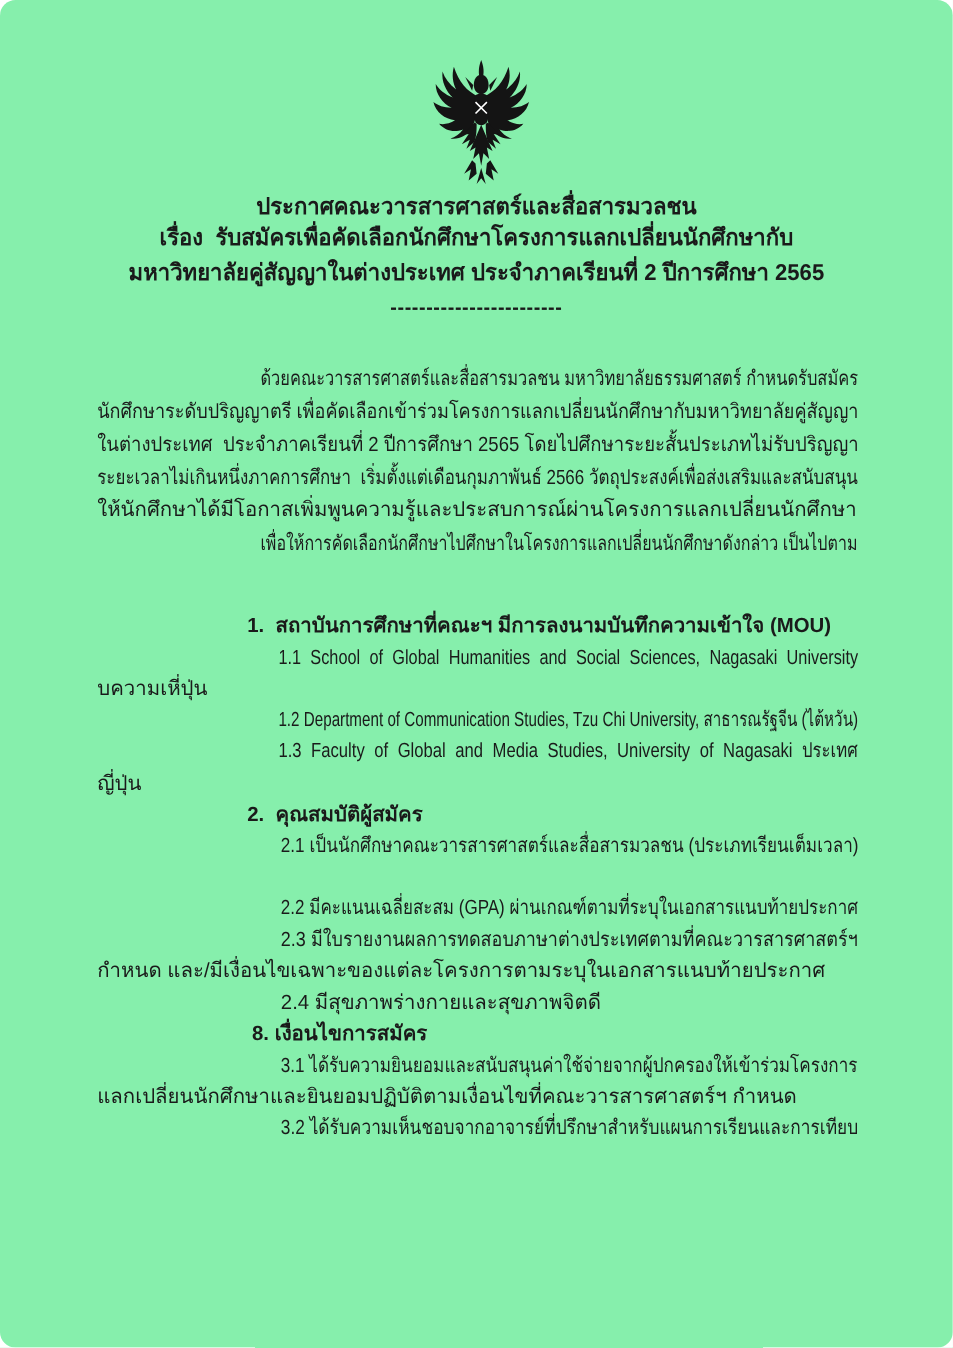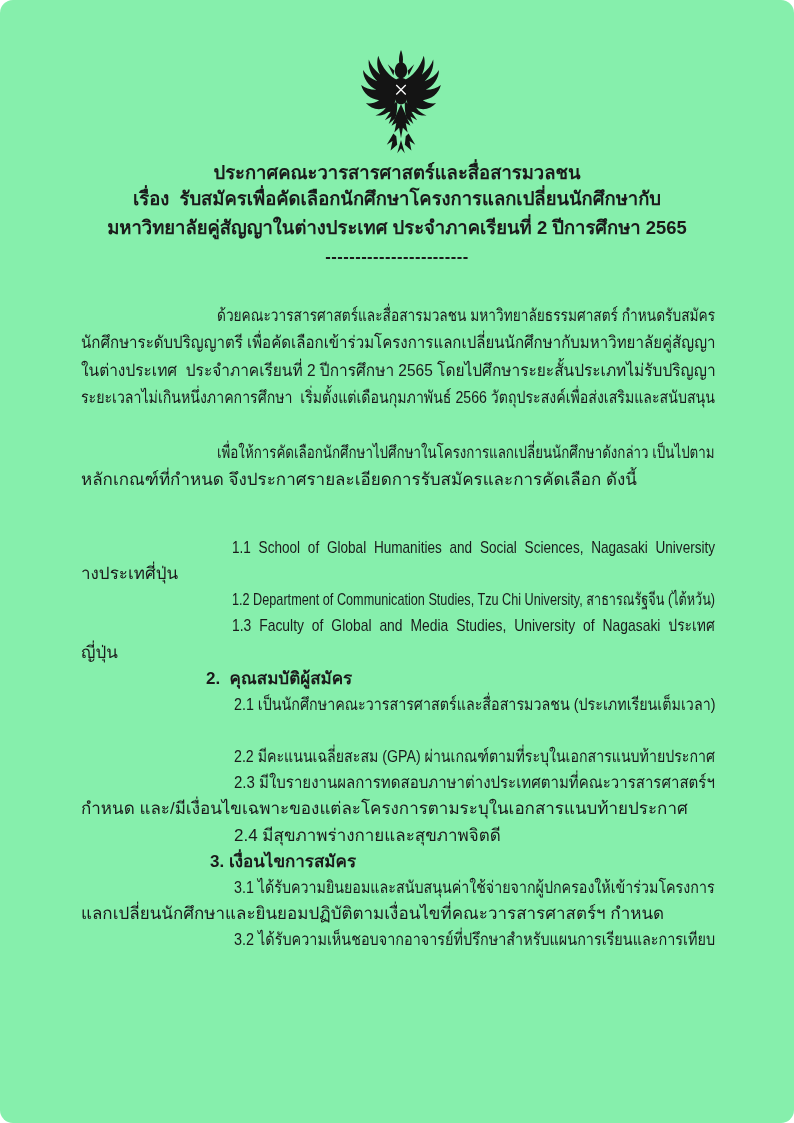--- a/index.html
+++ b/index.html
@@ -66,35 +66,36 @@
 
   <div class="line center bold title-l" style="top: 162px; transform: scaleX(0.97);">ประกาศคณะวารสารศาสตร์และสื่อสารมวลชน</div>
   <div class="line center bold title-l" style="top: 188px; transform: scaleX(0.97);">เรื่อง  รับสมัครเพื่อคัดเลือกนักศึกษาโครงการแลกเปลี่ยนนักศึกษากับ</div>
   <div class="line center bold title-l" style="top: 217px; transform: scaleX(0.97);">มหาวิทยาลัยคู่สัญญาในต่างประเทศ ประจำภาคเรียนที่ 2 ปีการศึกษา 2565</div>
   <div class="line center divider" style="top: 246px; transform: scaleX(0.97);">------------------------</div>
 
   <div class="line" style="left: 217px; top: 305px; transform: scaleX(0.806);">ด้วยคณะวารสารศาสตร์และสื่อสารมวลชน มหาวิทยาลัยธรรมศาสตร์ กำหนดรับสมัคร</div>
   <div class="line" style="left: 81px; top: 332px; transform: scaleX(0.887);">นักศึกษาระดับปริญญาตรี เพื่อคัดเลือกเข้าร่วมโครงการแลกเปลี่ยนนักศึกษากับมหาวิทยาลัยคู่สัญญา</div>
   <div class="line" style="left: 81px; top: 360px; transform: scaleX(0.91);">ในต่างประเทศ  ประจำภาคเรียนที่ 2 ปีการศึกษา 2565 โดยไปศึกษาระยะสั้นประเภทไม่รับปริญญา</div>
   <div class="line" style="left: 81px; top: 387px; transform: scaleX(0.832);">ระยะเวลาไม่เกินหนึ่งภาคการศึกษา  เริ่มตั้งแต่เดือนกุมภาพันธ์ 2566 วัตถุประสงค์เพื่อส่งเสริมและสนับสนุน</div>
+  <div class="line" style="left:81px;top:414px">ให้นักศึกษาได้มีโอกาสเพิ่มพูนความรู้และประสบการณ์ผ่านโครงการแลกเปลี่ยนนักศึกษา</div>
 
   <div class="line" style="left: 217px; top: 442px; transform: scaleX(0.785);">เพื่อให้การคัดเลือกนักศึกษาไปศึกษาในโครงการแลกเปลี่ยนนักศึกษาดังกล่าว เป็นไปตาม</div>
-  <div class="line" style="left:81px;top:469px">หลักเกณฑ์ที่กำหนด จึงประกาศรายละเอียดการรับสมัครและการคัดเลือก ดังนี้</div>
 
+  <div class="line bold" style="left:206px;top:511px">1.  สถาบันการศึกษาที่คณะฯ มีการลงนามบันทึกความเข้าใจ (MOU)</div>
   <div class="line stretch" style="left: 232px; top: 537px; transform: scaleX(0.798);">1.1 School of Global Humanities and Social Sciences, Nagasaki University</div>
-  <div class="line" style="left:81px;top:563px">างประเทศี่ปุ่น</div>
+  <div class="line" style="left:81px;top:563px">บความเหี่ปุ่น</div>
   <div class="line" style="left: 232px; top: 589px; transform: scaleX(0.745);">1.2 Department of Communication Studies, Tzu Chi University, สาธารณรัฐจีน (ไต้หวัน)</div>
   <div class="line stretch" style="left: 232px; top: 615px; transform: scaleX(0.816);">1.3 Faculty of Global and Media Studies, University of Nagasaki ประเทศ</div>
   <div class="line" style="left:81px;top:642px">ญี่ปุ่น</div>
 
   <div class="line bold" style="left:206px;top:668px">2.  คุณสมบัติผู้สมัคร</div>
   <div class="line" style="left: 234px; top: 694px; transform: scaleX(0.841);">2.1 เป็นนักศึกษาคณะวารสารศาสตร์และสื่อสารมวลชน (ประเภทเรียนเต็มเวลา)</div>
   <div class="line" style="left: 234px; top: 746px; transform: scaleX(0.834);">2.2 มีคะแนนเฉลี่ยสะสม (GPA) ผ่านเกณฑ์ตามที่ระบุในเอกสารแนบท้ายประกาศ</div>
   <div class="line" style="left: 234px; top: 772px; transform: scaleX(0.884);">2.3 มีใบรายงานผลการทดสอบภาษาต่างประเทศตามที่คณะวารสารศาสตร์ฯ</div>
   <div class="line" style="left:81px;top:798px">กำหนด และ/มีเงื่อนไขเฉพาะของแต่ละโครงการตามระบุในเอกสารแนบท้ายประกาศ</div>
   <div class="line" style="left:234px;top:825px">2.4 มีสุขภาพร่างกายและสุขภาพจิตดี</div>
 
-  <div class="line bold" style="left:210px;top:851px">3. เงื่อนไขการสมัคร</div>
+  <div class="line bold" style="left:210px;top:851px">8. เงื่อนไขการสมัคร</div>
   <div class="line" style="left: 234px; top: 877px; transform: scaleX(0.839);">3.1 ได้รับความยินยอมและสนับสนุนค่าใช้จ่ายจากผู้ปกครองให้เข้าร่วมโครงการ</div>
   <div class="line" style="left:81px;top:903px">แลกเปลี่ยนนักศึกษาและยินยอมปฏิบัติตามเงื่อนไขที่คณะวารสารศาสตร์ฯ กำหนด</div>
   <div class="line" style="left: 234px; top: 929px; transform: scaleX(0.848);">3.2 ได้รับความเห็นชอบจากอาจารย์ที่ปรึกษาสำหรับแผนการเรียนและการเทียบ</div>
 
 </div>
 
 </body></html>

